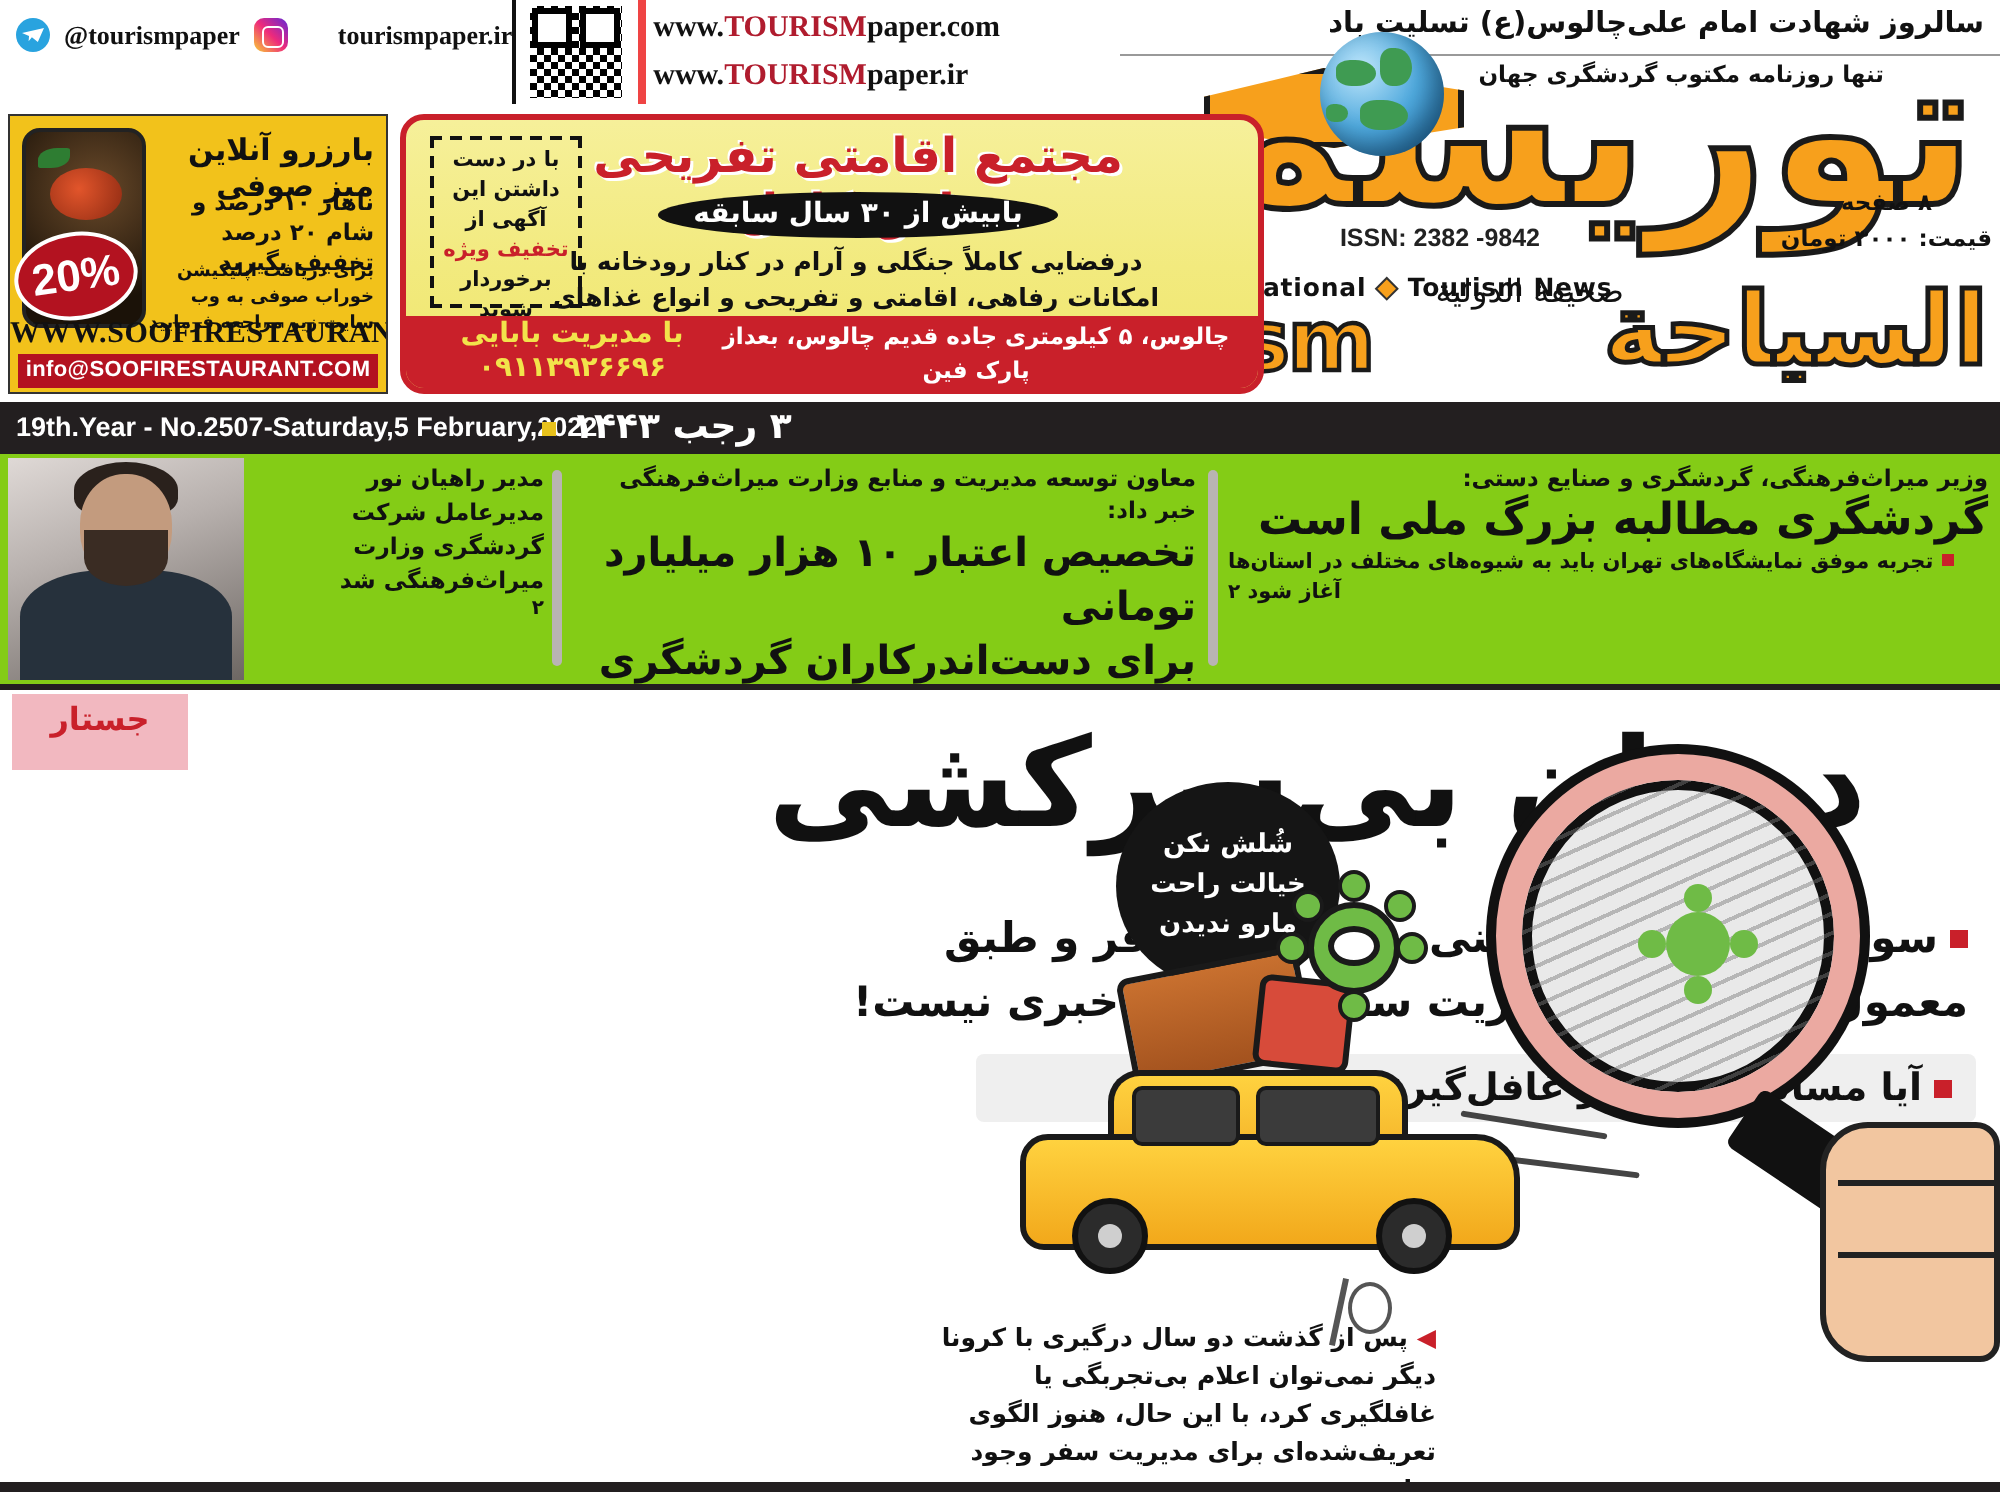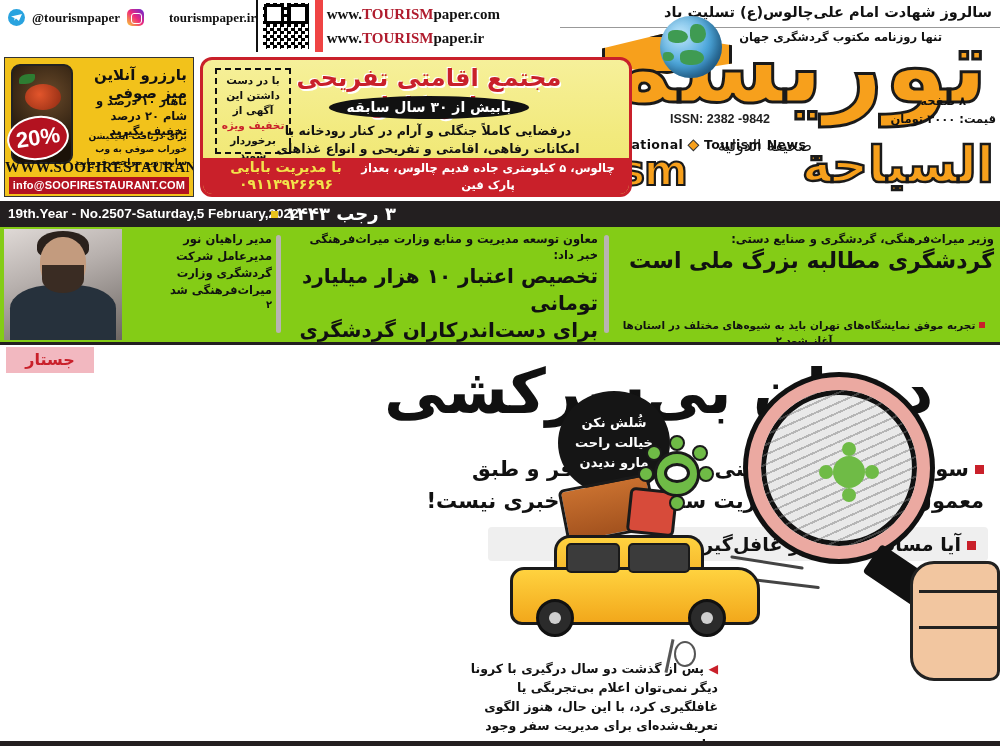--- a/index.html
+++ b/index.html
@@ -7,21 +7,21 @@
   html, body {
     width: 1000px; height: 746px;
     background: #ffffff;
     font-family: "DejaVu Sans", "Liberation Sans", sans-serif;
     overflow: hidden;
   }
   .page { position: relative; width: 1000px; height: 746px; background: #fff; }
 
   
   .topstrip { position: absolute; left:0; top:0; width: 500px; height: 52px; display: flex; }
-  .web-col { width: 196px; border-left: 8px solid #ef4444; display:flex; flex-direction: column; justify-content: center; }
+  .web-col { width: 196px; border-left: 4px solid #ef4444; display:flex; flex-direction: column; justify-content: center; }
   .web-line { font-family: "Liberation Serif", "DejaVu Serif", serif; font-size: 15px; font-weight: 700;
      color:#111; direction: ltr; text-align: left; padding-left: 4px; line-height: 24px; white-space: nowrap; }
   .web-line .hl { color: #b01c2e; }
   .qr-box { width: 70px; height: 52px; border-left: 2px solid #111; padding: 3px; display:flex; align-items:center; justify-content:center; }
   .qr { width: 46px; height: 46px; background:
       repeating-conic-gradient(#000 0% 25%, #fff 0% 50%) 0 0 / 7px 7px,
       #fff; position: relative; }
   .qr::before, .qr::after { content:''; position:absolute; width:14px; height:14px; border:3px solid #000; background:#fff; }
   .qr::before { left:1px; top:1px; }
   .qr::after  { right:1px; top:1px; }
@@ -125,33 +125,33 @@
       background: linear-gradient(160deg,#dfd9d6 0%, #b7b0ad 40%, #6d6763 100%); overflow: hidden; }
   .tp-head { position:absolute; left: 36px; top: 8px; width: 46px; height: 52px; border-radius: 48% 48% 44% 44%;
       background: #c39b7e; }
   .tp-hair { position:absolute; left: 33px; top: 2px; width: 52px; height: 28px; border-radius: 50% 50% 35% 35%; background:#2a211c; }
   .tp-beard{ position:absolute; left: 38px; top: 36px; width: 42px; height: 28px; border-radius: 0 0 50% 50%; background:#3a2c23; }
   .tp-body { position:absolute; left: 6px; top: 56px; width: 106px; height: 58px; border-radius: 40% 40% 0 0; background:#26313c; }
   .t-col { position:absolute; top: 4px; height: 107px; }
   .t-kicker { font-size: 11.5px; font-weight: 800; color:#111; text-align: right; line-height: 16px; }
   .t-head { font-size: 22px; font-weight: 900; color:#111; text-align: right; line-height: 27px; letter-spacing:-.5px; }
   .t-head-sm { font-size: 20px; }
-  .t-sub { font-size: 10.5px; font-weight: 700; color:#111; text-align: center; line-height: 15px; margin-top: 44px; }
+  .t-sub { font-size: 10.5px; font-weight: 700; color:#111; text-align: left; line-height: 15px; }
   .t-sub .bullet { display:inline-block; width:6px; height:6px; background:#c9202a; margin-left:4px; vertical-align: 1px;}
   .t-pg { font-size: 10px; font-weight:800; color:#111; }
   .vrule { position:absolute; top: 8px; width: 5px; height: 98px; background: #b9b4b2; border-radius: 3px; }
   .col-left { left: 126px; width: 146px; }
   .col-left .t-lines { text-align: right; font-size: 11.5px; font-weight: 800; line-height: 17px; color:#111; }
   .col-mid { left: 286px; width: 312px; }
   .col-right{ left: 614px; width: 380px; }
 
   
   .main { position:absolute; left: 0; top: 342px; width: 1000px; height: 404px; background: #fff;
      border-top: 3px solid #231f20; }
-  .jostar { position:absolute; left: 6px; top: 2px; width: 88px; height: 26px; background:#F2B8C0;
+  .jostar { position:absolute; left: 6px; top: 2px; width: 88px; height: 38px; background:#F2B8C0;
       color:#c9202a; font-size: 16px; font-weight:900; text-align:center; line-height: 26px; letter-spacing: 6px; }
   .big-head { position:absolute; right: 16px; top: 10px; width: 600px; text-align: left;
       font-size: 62px; font-weight: 900; color:#111; line-height: 74px; letter-spacing: -2px; white-space: nowrap; }
   .sub1 { position:absolute; right: 16px; top: 108px; width: 560px; text-align: right;
       font-size: 21px; font-weight: 800; color:#111; line-height: 32px; }
   .sub1 .bullet { display:inline-block; width: 9px; height: 9px; background:#c9202a; margin-left: 6px; vertical-align: 2px; }
   .sub2wrap { position:absolute; right: 12px; top: 182px; width: 500px; height: 34px; background:#EFEFEF; border-radius: 4px; }
   .sub2 { position:absolute; right: 12px; top: 0; line-height: 34px; font-size: 19px; font-weight: 900; color:#111; }
   .sub2 .bullet { display:inline-block; width: 9px; height: 9px; background:#c9202a; margin-left: 6px; vertical-align: 1px; }
 

